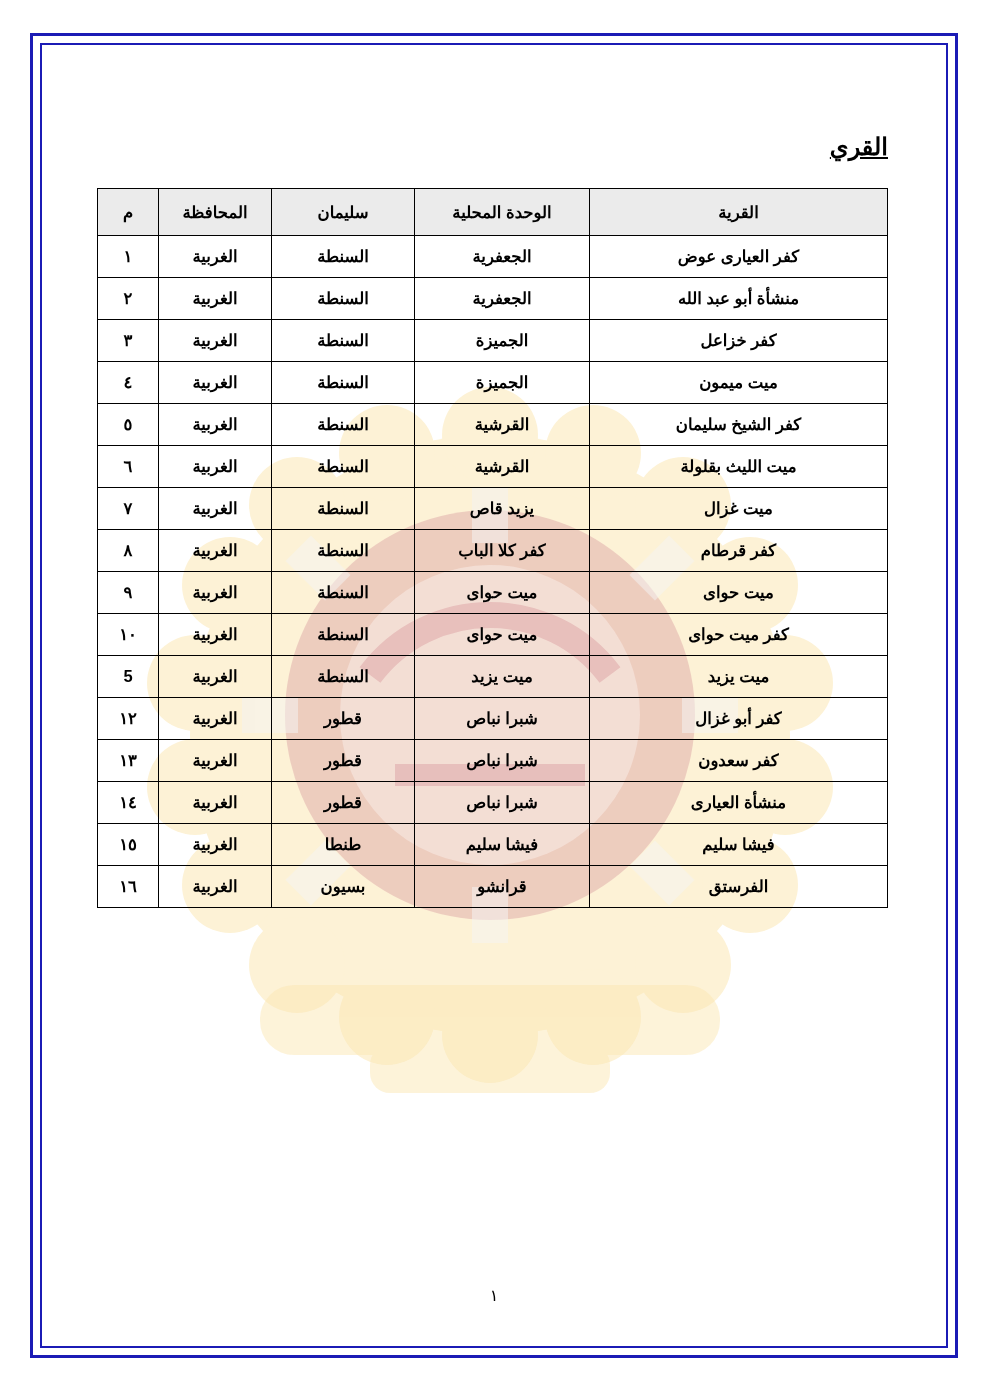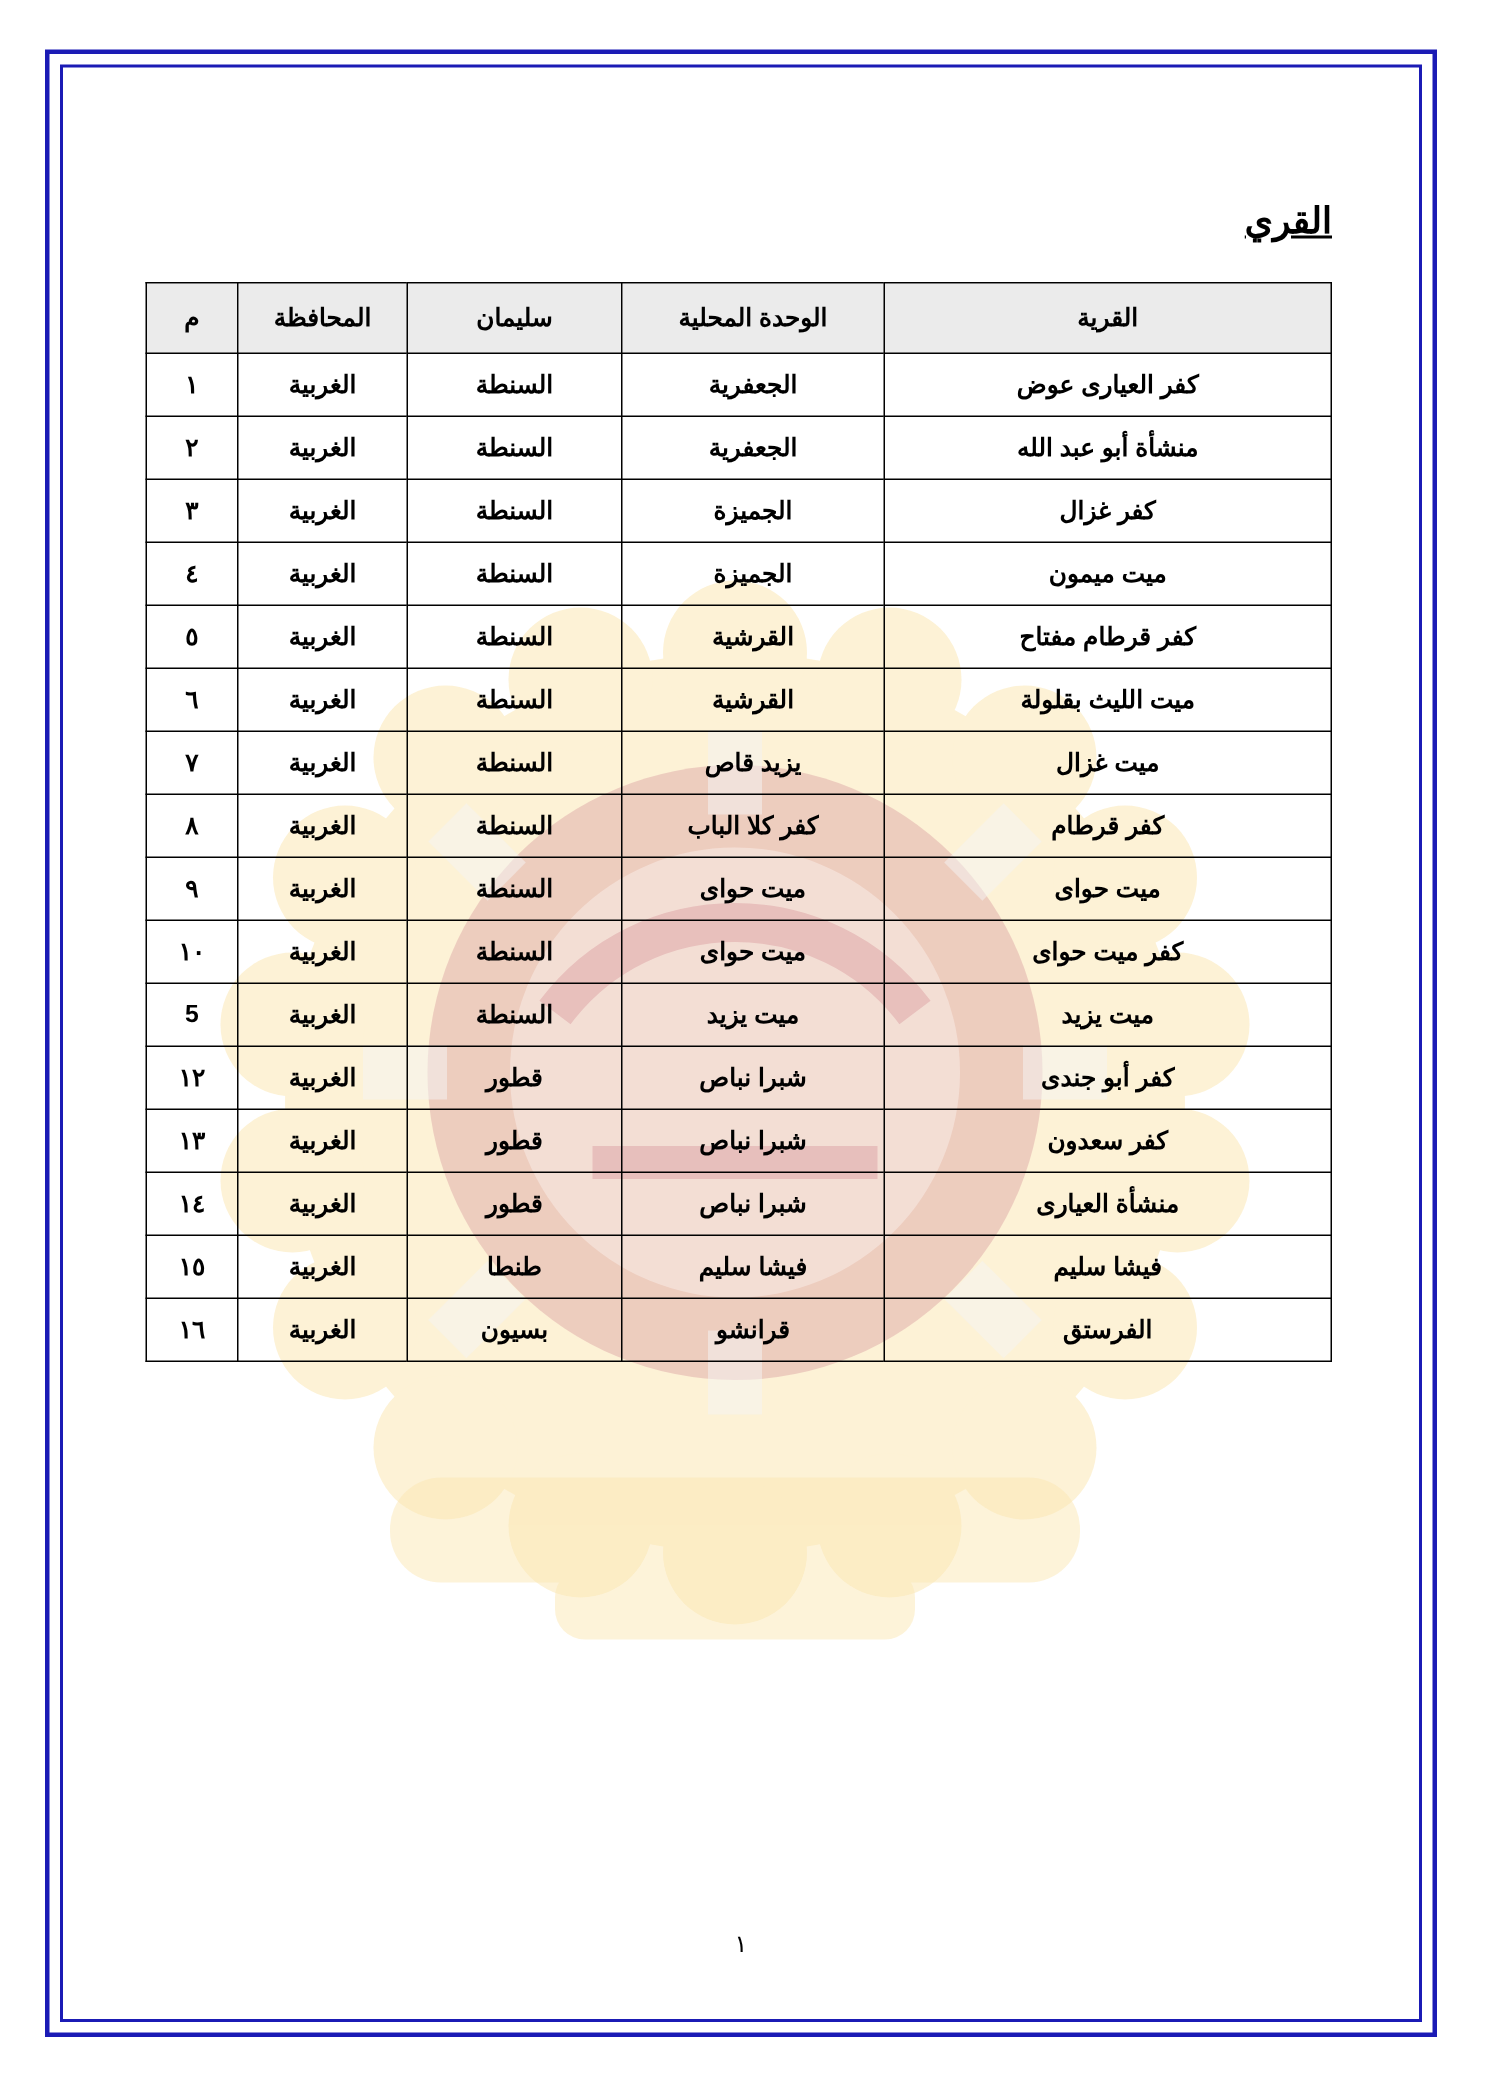--- a/index.html
+++ b/index.html
@@ -206,35 +206,35 @@
           <td>١</td>
         </tr>
         <tr>
           <td>منشأة أبو عبد الله</td>
           <td>الجعفرية</td>
           <td>السنطة</td>
           <td>الغربية</td>
           <td>٢</td>
         </tr>
         <tr>
-          <td>كفر غزال</td>
+          <td>كفر خزاعل</td>
           <td>الجميزة</td>
           <td>السنطة</td>
           <td>الغربية</td>
           <td>٣</td>
         </tr>
         <tr>
           <td>ميت ميمون</td>
           <td>الجميزة</td>
           <td>السنطة</td>
           <td>الغربية</td>
           <td>٤</td>
         </tr>
         <tr>
-          <td>كفر قرطام مفتاح</td>
+          <td>كفر الشيخ سليمان</td>
           <td>القرشية</td>
           <td>السنطة</td>
           <td>الغربية</td>
           <td>٥</td>
         </tr>
         <tr>
           <td>ميت الليث بقلولة</td>
           <td>القرشية</td>
           <td>السنطة</td>
           <td>الغربية</td>
@@ -269,21 +269,21 @@
           <td>١٠</td>
         </tr>
         <tr>
           <td>ميت يزيد</td>
           <td>ميت يزيد</td>
           <td>السنطة</td>
           <td>الغربية</td>
           <td>5</td>
         </tr>
         <tr>
-          <td>كفر أبو جندى</td>
+          <td>كفر أبو غزال</td>
           <td>شبرا نباص</td>
           <td>قطور</td>
           <td>الغربية</td>
           <td>١٢</td>
         </tr>
         <tr>
           <td>كفر سعدون</td>
           <td>شبرا نباص</td>
           <td>قطور</td>
           <td>الغربية</td>

